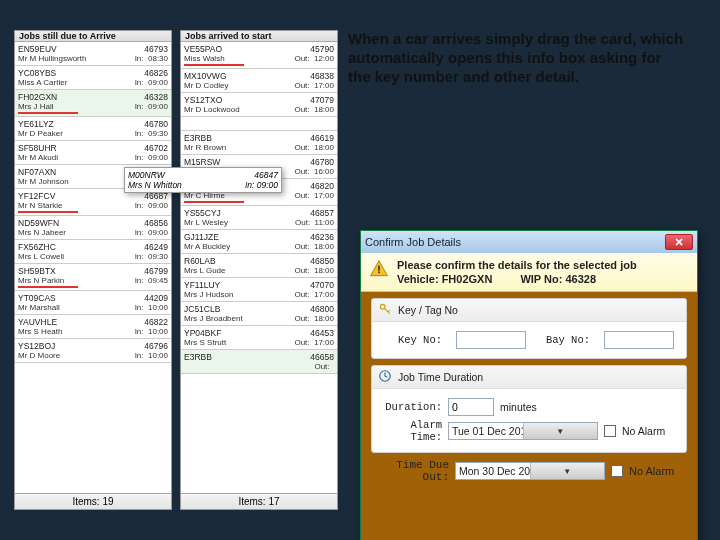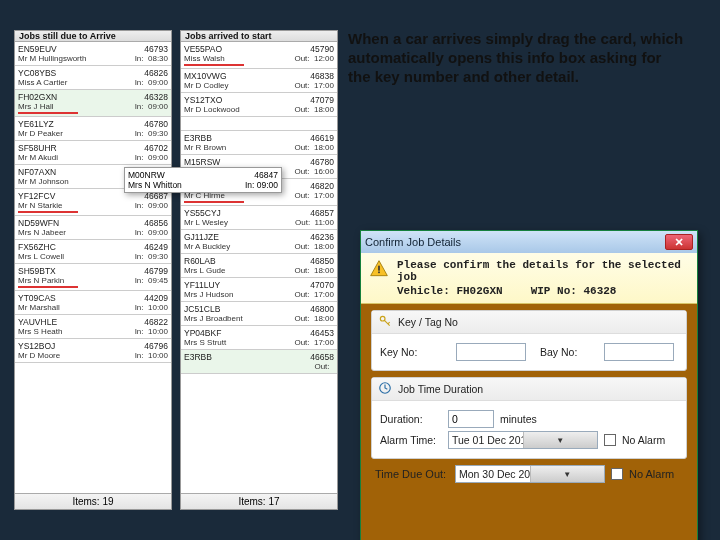--- a/index.html
+++ b/index.html
@@ -78,21 +78,21 @@
     left: 124px; top: 167px;
     width: 158px;
     background: #fff;
     border: 1px solid #999;
     box-shadow: 2px 2px 6px rgba(0,0,0,.35);
     z-index: 50;
     padding: 2px 3px;
   }
   .drag-ghost .line1,
   .drag-ghost .line2 {
-    display:flex; justify-content:space-between; font-size:8.5px;
+    display:flex; justify-content:space-between; font-size:8.5px;font-style:italic;
   }
   
   .dialog {
     position: absolute;
     left: 360px; top: 230px;
     width: 338px; height: 350px;
     background: #a16207;
     border: 1px solid #15803d;
     font-size: 11px;
     color: #222;
@@ -122,40 +122,40 @@
     border-bottom: 1px solid #d8c568;
     padding: 6px 8px;
     display:flex; align-items:flex-start;
     gap:8px;
   }
   .warn-icon {
     width: 20px; height: 20px;
     display:inline-block;
   }
   .warn-icon svg { width:20px; height:20px; }
-  .banner-text { font-size: 11px; font-family: Liberation Mono, monospace; }
+  .banner-text { font-size: 11px; }
   .banner-text .row1 { font-weight: 700; margin-bottom: 2px; }
   .banner-text .row2 { display:flex; gap: 28px; font-weight:700; font-size:11px;}
   .section {
     margin: 6px 10px;
     border: 1px solid #d0d0d0;
     border-radius: 3px;
     background: #fff;
   }
   .section-header {
     display:flex; align-items:center;
     gap:6px;
     padding: 3px 6px;
     background: linear-gradient(#f7f7f7,#ececec);
     border-bottom: 1px solid #ddd;
     font-size: 10.5px;
   }
   .section-body { padding: 6px 8px; font-size: 10.5px; }
   .row { display:flex; align-items:center; gap:6px; margin: 3px 0; }
-  .row label { width: 62px; text-align: left; }
+  .row label { width: 62px; text-align: right; font-family: Liberation Mono, monospace; }
   input[type="text"].field {
     border: 1px solid #9ab;
     background: #fff;
     height: 18px;
     padding: 0 3px;
     font-size: 10.5px;
   }
   .btnbar {
     position: absolute;
     bottom: 6px; right: 10px;

